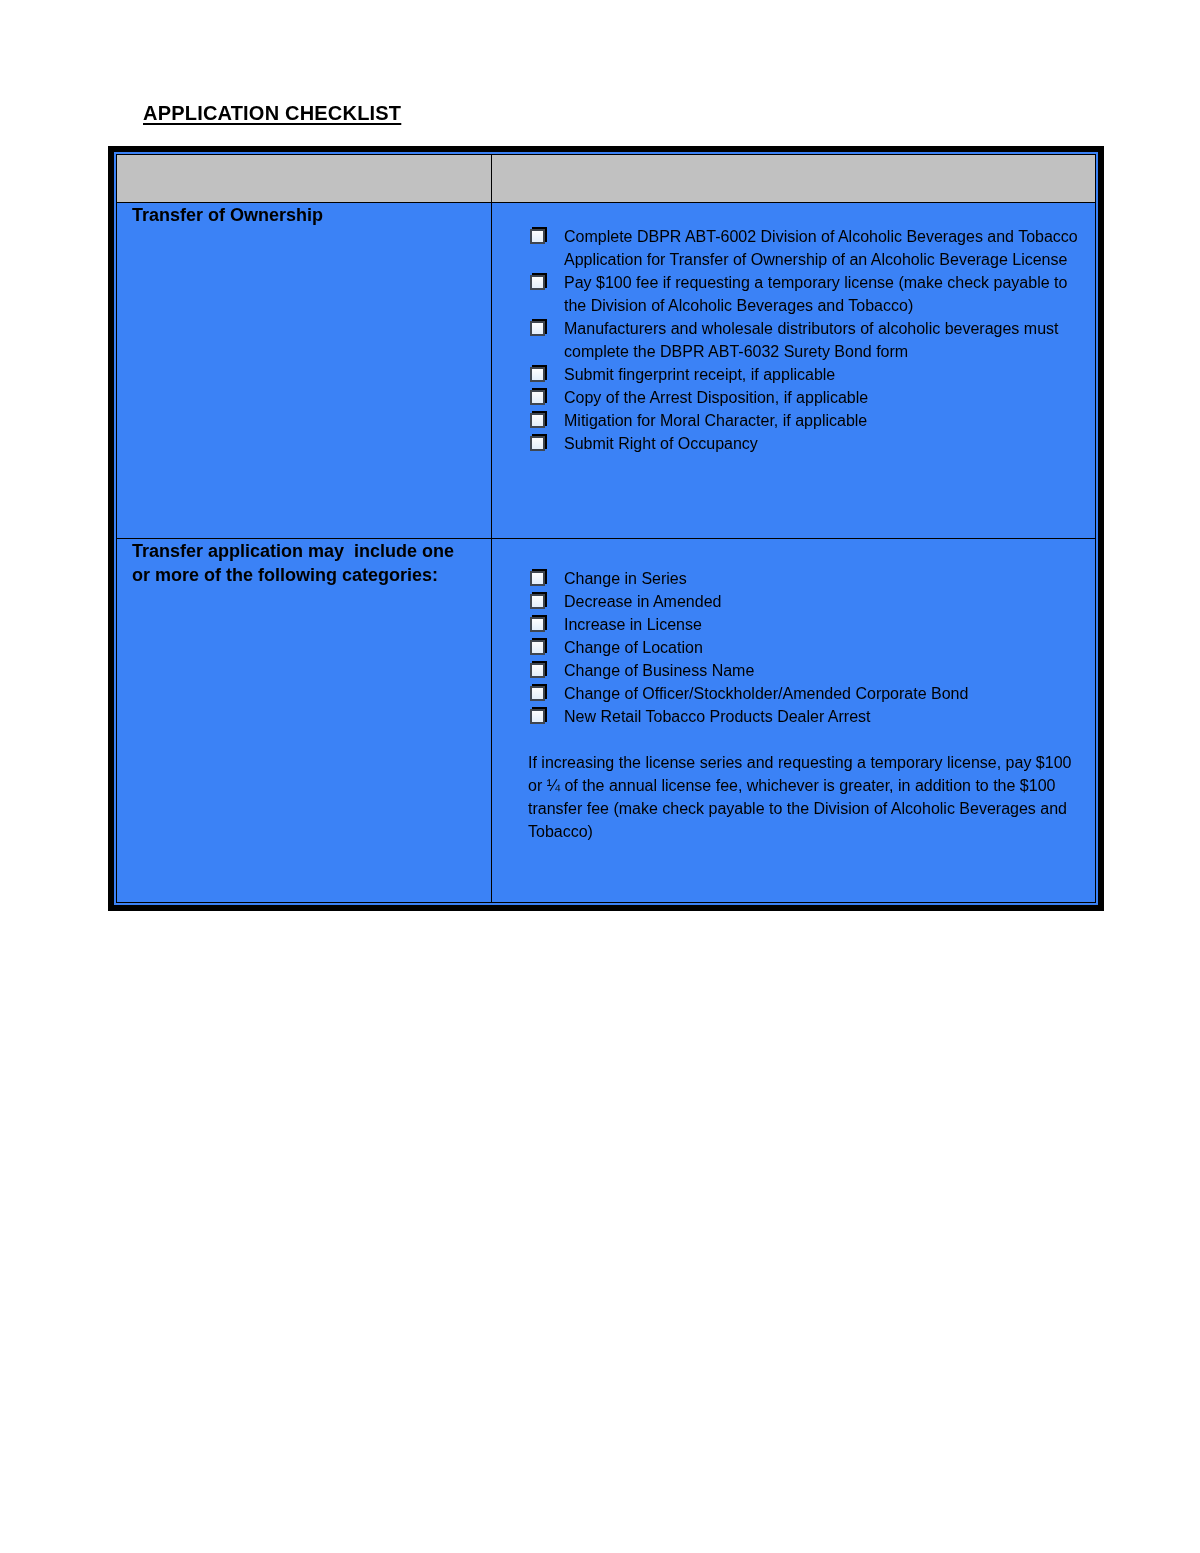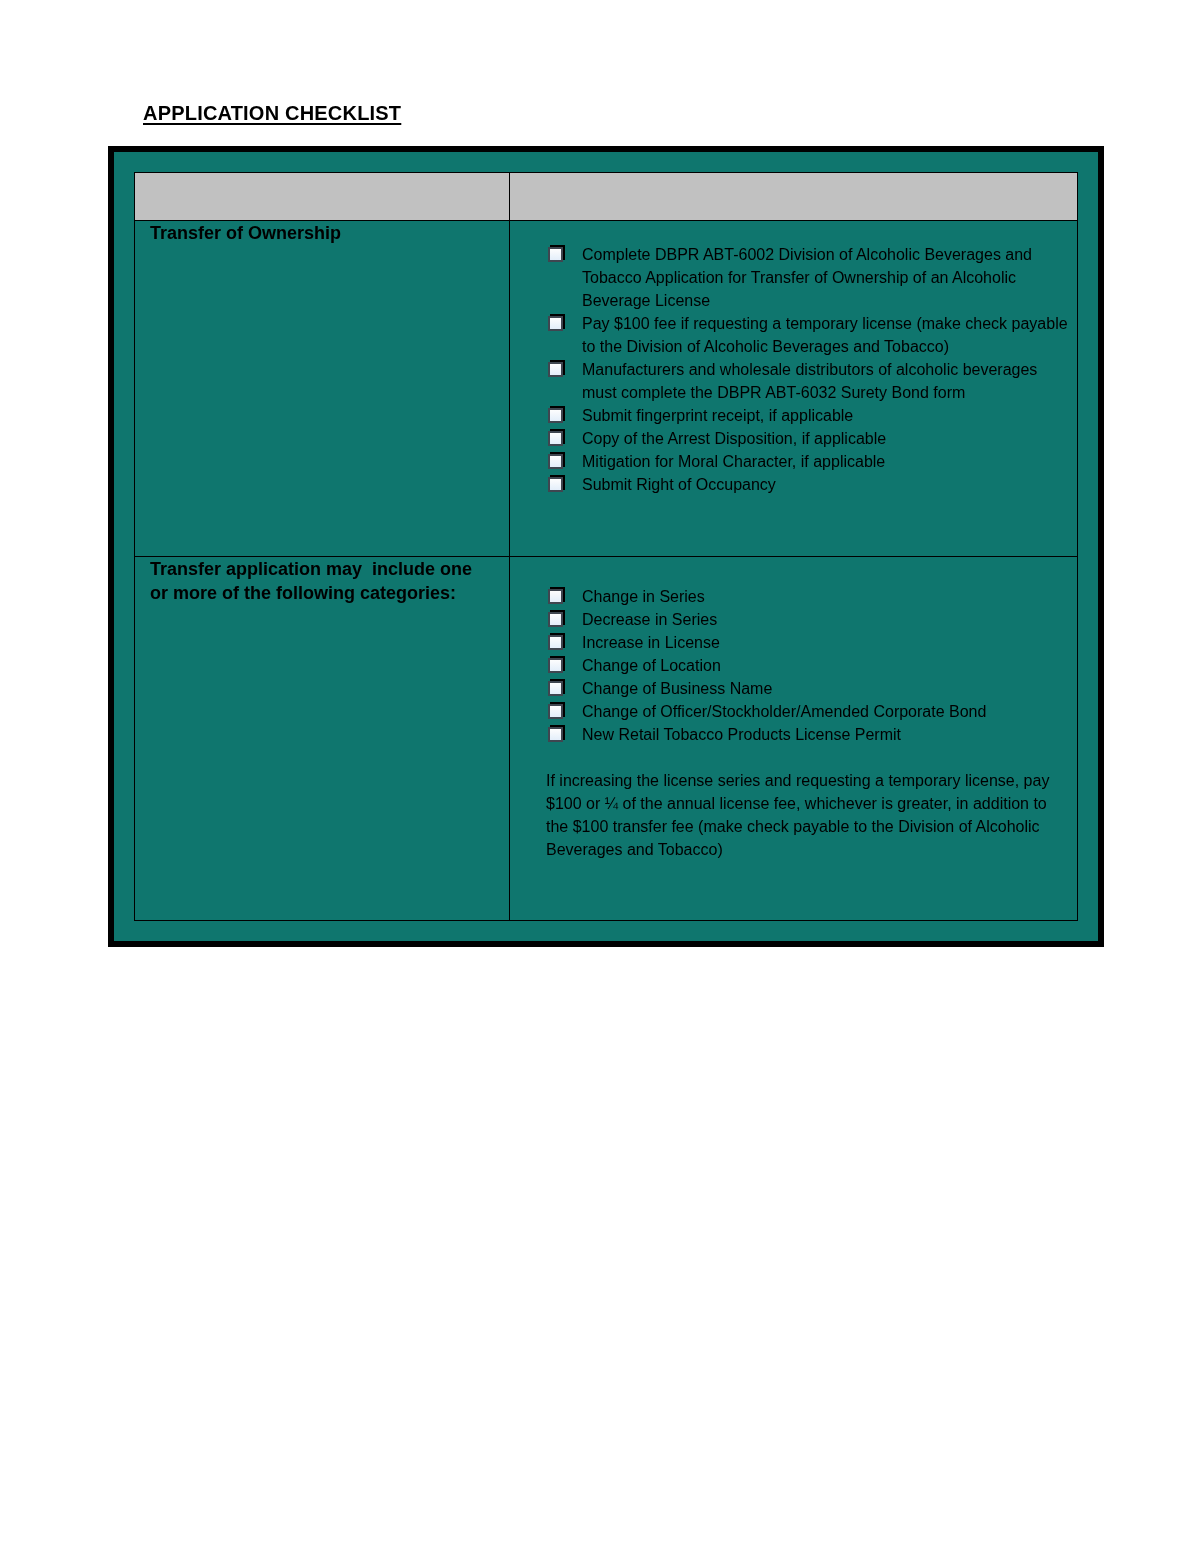--- a/index.html
+++ b/index.html
@@ -32,22 +32,22 @@
   }
 
   
   .table-outer {
     position: absolute;
     left: 108px;
     top: 146px;
     width: 996px;
     box-sizing: border-box;
     border: 6px solid #000000;
-    padding: 20px;
-    background: #0f766e;
+    padding: 2px;
+    background: #3b82f6;
   }
   table.checklist {
     width: 100%;
     border-collapse: collapse;
     table-layout: fixed;
   }
   table.checklist td {
     border: 1px solid #000000;
     vertical-align: top;
     padding: 0;
@@ -219,21 +219,21 @@
                     <span class="cb-wrap">
                       <span class="cb"></span>
                     </span>
                     <span class="item-text">Change in Series</span>
                   </div>
 
                   <div class="item">
                     <span class="cb-wrap">
                       <span class="cb"></span>
                     </span>
-                    <span class="item-text">Decrease in Series</span>
+                    <span class="item-text">Decrease in Amended</span>
                   </div>
 
                   <div class="item">
                     <span class="cb-wrap">
                       <span class="cb"></span>
                     </span>
                     <span class="item-text">Increase in License</span>
                   </div>
 
                   <div class="item">
@@ -254,21 +254,21 @@
                     <span class="cb-wrap">
                       <span class="cb"></span>
                     </span>
                     <span class="item-text">Change of Officer/Stockholder/Amended Corporate Bond</span>
                   </div>
 
                   <div class="item">
                     <span class="cb-wrap">
                       <span class="cb"></span>
                     </span>
-                    <span class="item-text">New Retail Tobacco Products License Permit</span>
+                    <span class="item-text">New Retail Tobacco Products Dealer Arrest</span>
                   </div>
                 </div>
               <div class="note">If increasing the license series and requesting a temporary license, pay $100 or ¼ of the annual license fee, whichever is greater, in addition to the $100 transfer fee (make check payable to the Division of Alcoholic Beverages and Tobacco)</div>
             </div>
           </td>
         </tr>
       </tbody>
     </table>
   </div>
 

